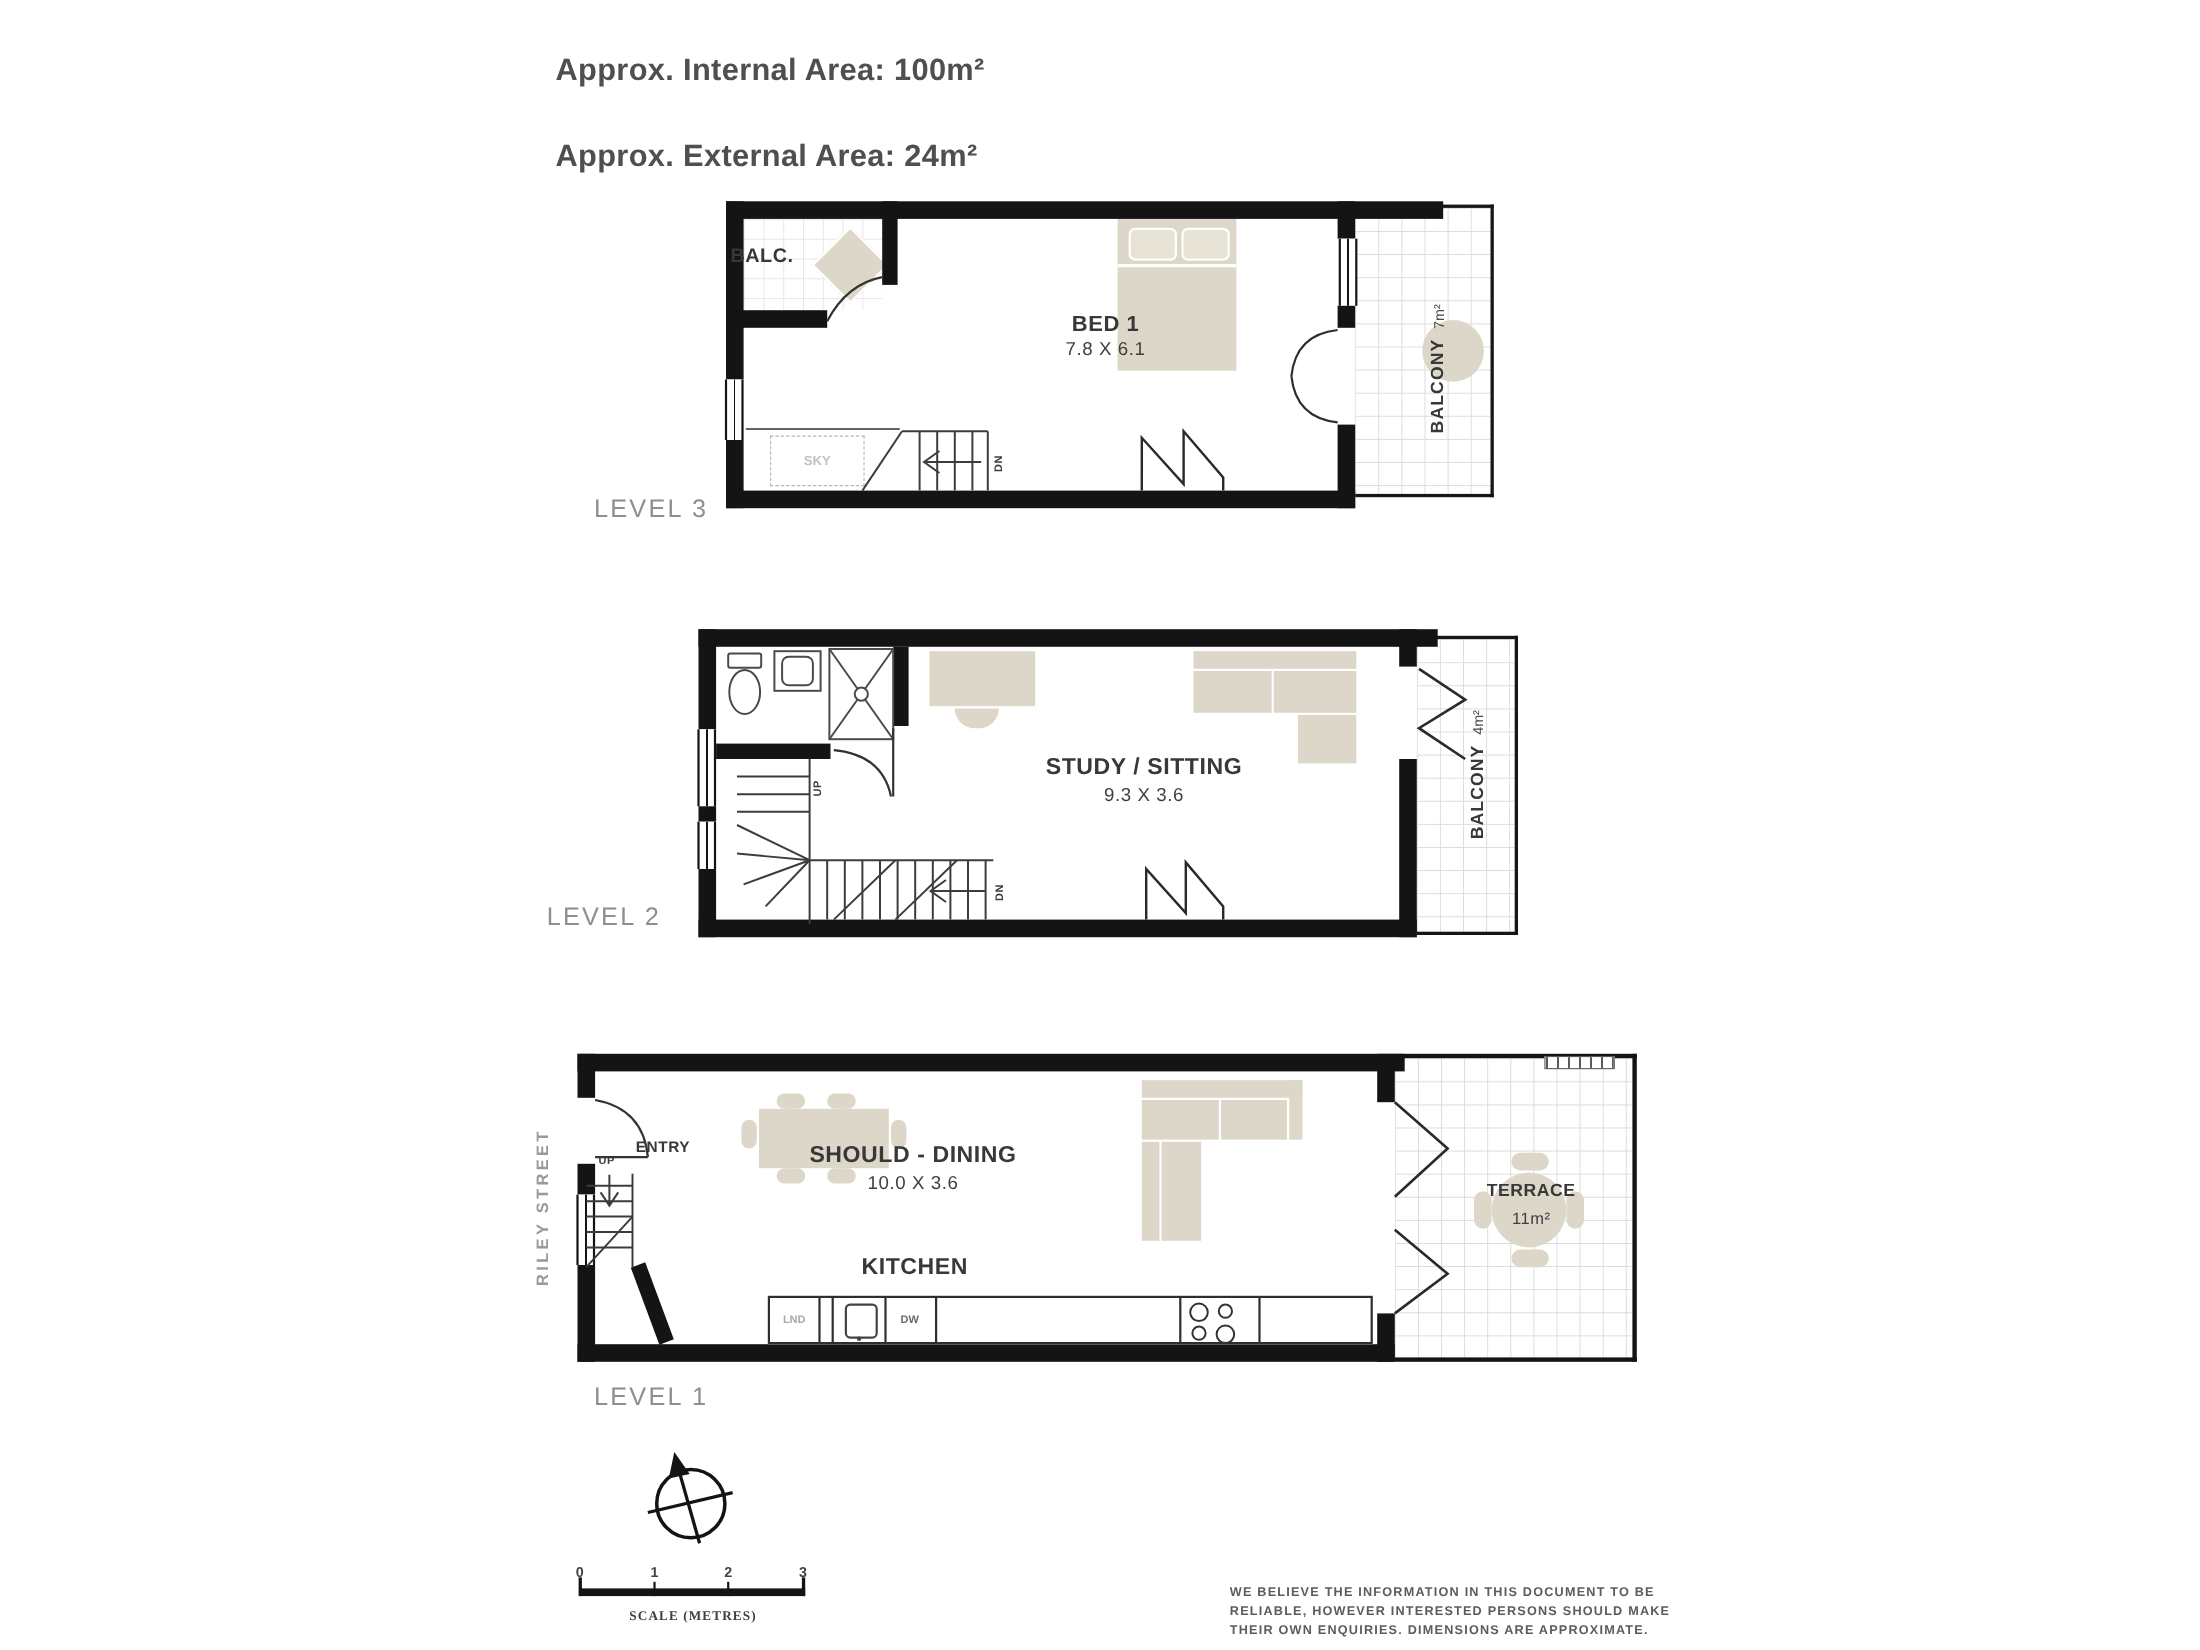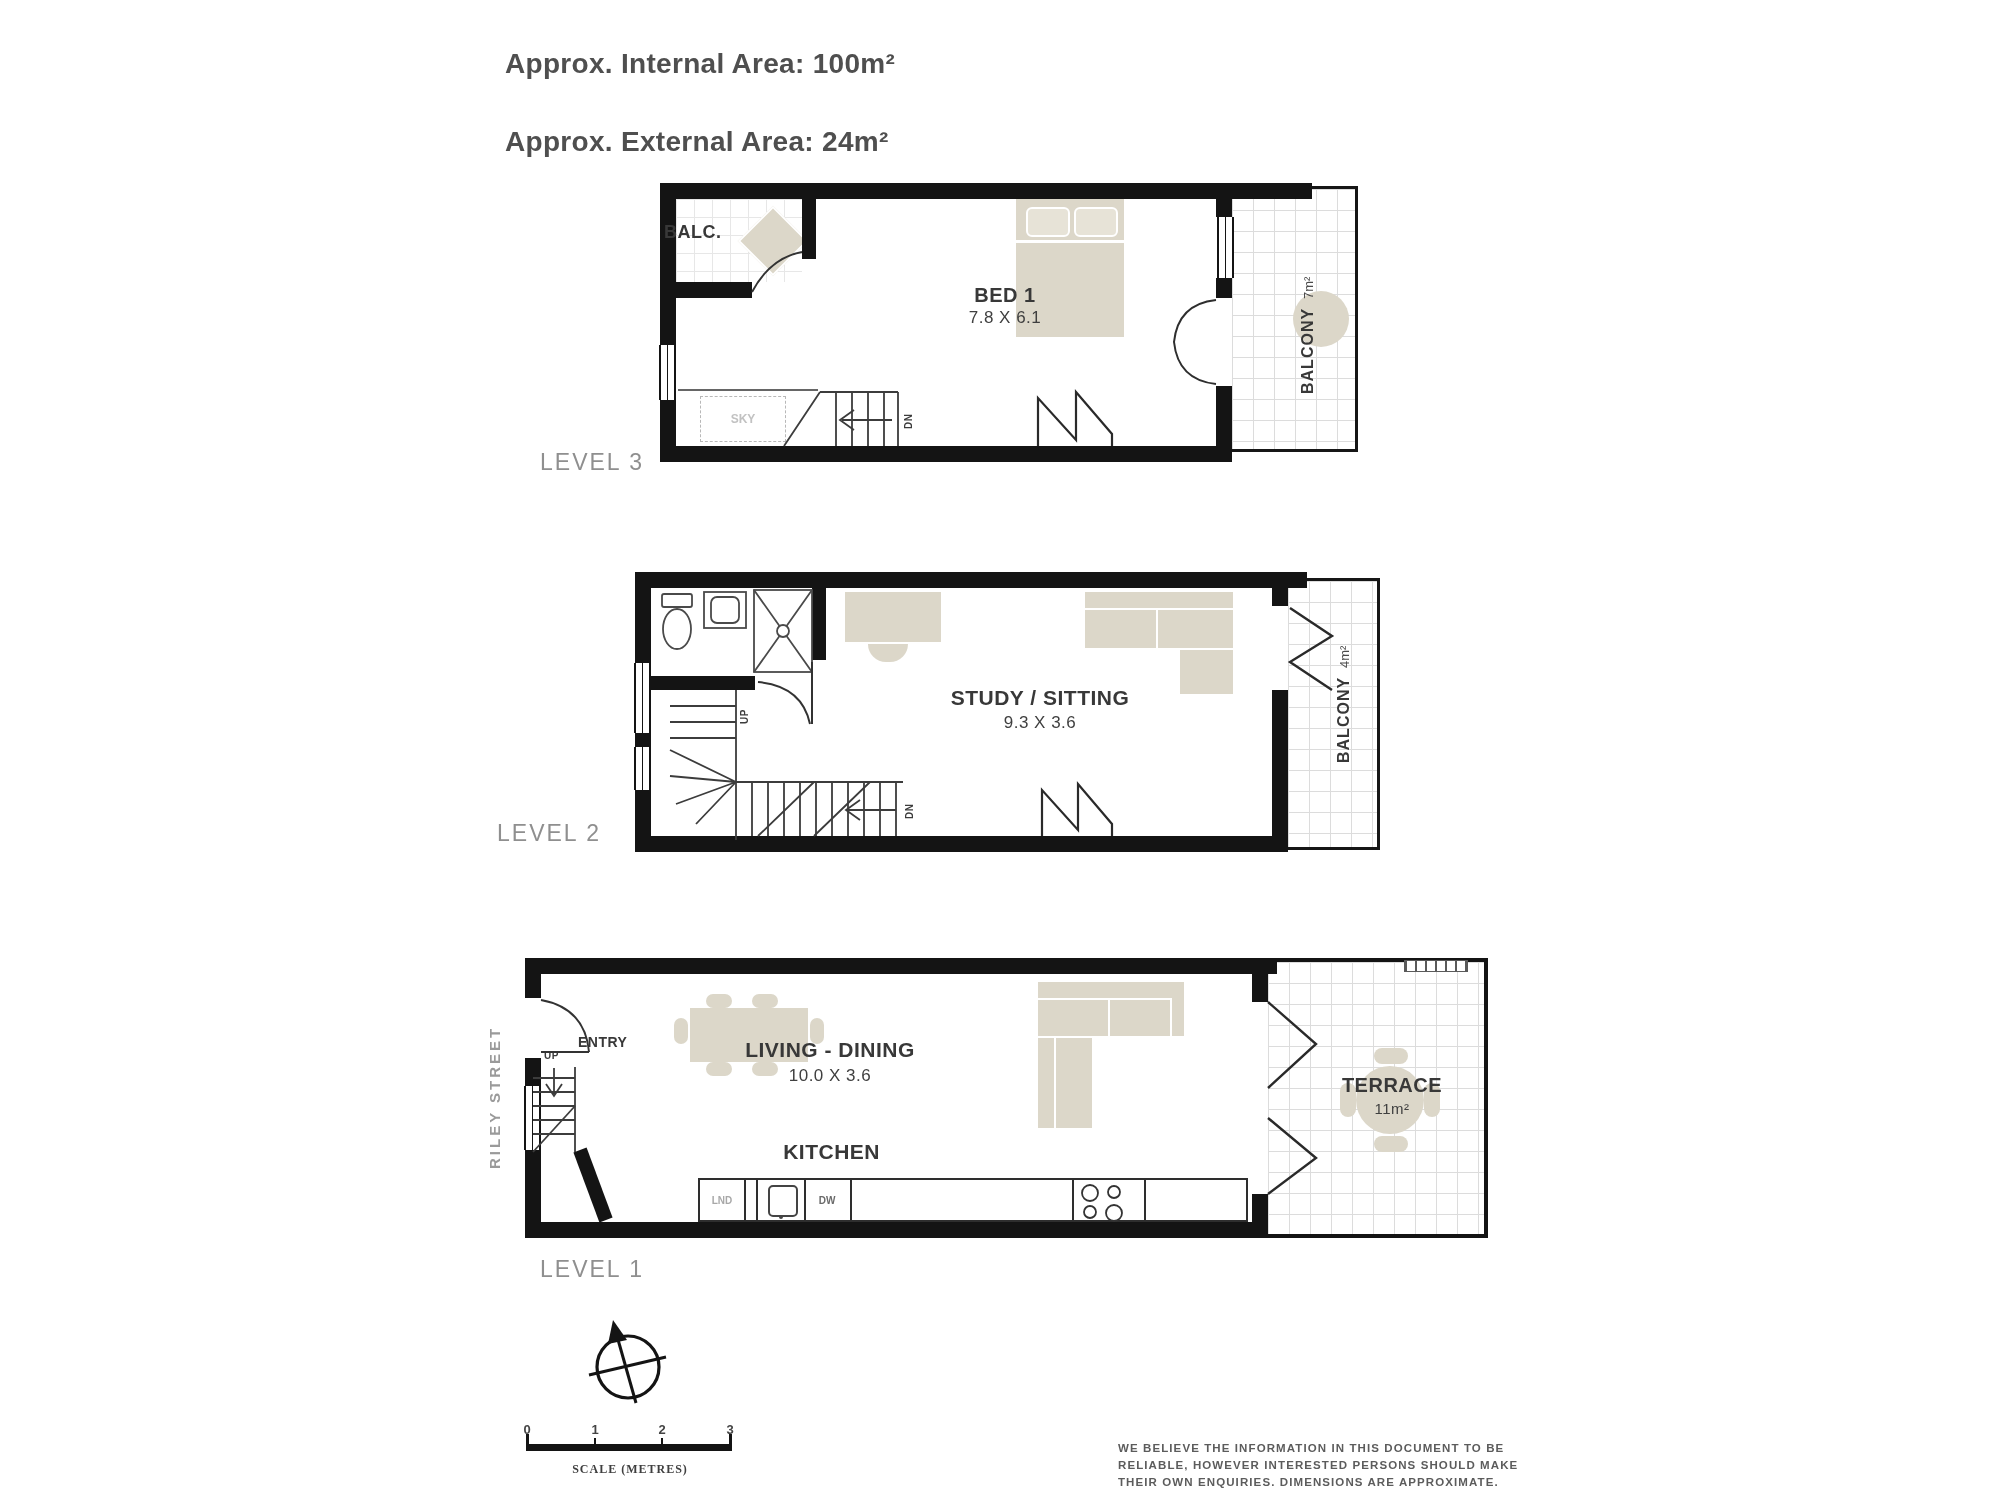--- a/index.html
+++ b/index.html
@@ -159,24 +159,24 @@
     <div class="abs" style="left:804px;top:1180px;width:46px;height:40px;border-right:2px solid #2e2e2e;display:flex;align-items:center;justify-content:center;color:#6a6a6a;font-size:10px;font-weight:bold;">
       <span>DW</span>
     </div>
     <div class="abs" style="left:1072px;top:1180px;width:70px;height:40px;border-left:2px solid #2e2e2e;border-right:2px solid #2e2e2e;"></div>
 
     <div class="vtext" style="left:482px;top:1022px;width:24px;height:150px;font-size:15px;color:#9a9a9a;letter-spacing:3px;font-weight:bold;">
       <span>RILEY STREET</span>
     </div>
     <div class="abs" style="left:578px;top:1018px;font-size:14px;font-weight:bold;color:#383838;letter-spacing:.5px;margin-top:16px;">ENTRY</div>
     <div class="abs tiny" style="left:544px;top:1050px;">UP</div>
-    <div class="roomlbl" style="left:700px;top:1038px;width:260px;">LIVING - DINING</div>
+    <div class="roomlbl" style="left:700px;top:1038px;width:260px;">SHOULD - DINING</div>
     <div class="dims" style="left:700px;top:1066px;width:260px;">10.0 X 3.6</div>
     <div class="roomlbl" style="left:680px;top:1140px;width:200px;text-align:right;">KITCHEN</div>
-    <div class="roomlbl" style="left:1312px;top:1074px;width:160px;font-size:20px;">TERRACE</div>
+    <div class="roomlbl" style="left:1312px;top:1074px;width:160px;font-size:16px;">TERRACE</div>
     <div class="dims" style="left:1312px;top:1100px;width:160px;font-size:15px;">11m²</div>
     <div class="lvl" style="left:540px;top:1256px;">LEVEL 1</div>
   </div>
 
   <div>
     <div class="sticknum" style="left:517px;top:1422px;">0</div>
     <div class="sticknum" style="left:585px;top:1422px;">1</div>
     <div class="sticknum" style="left:652px;top:1422px;">2</div>
     <div class="sticknum" style="left:720px;top:1422px;">3</div>
     <div class="abs" style="left:526px;top:1434px;width:3px;height:17px;background:#141414;"></div>

